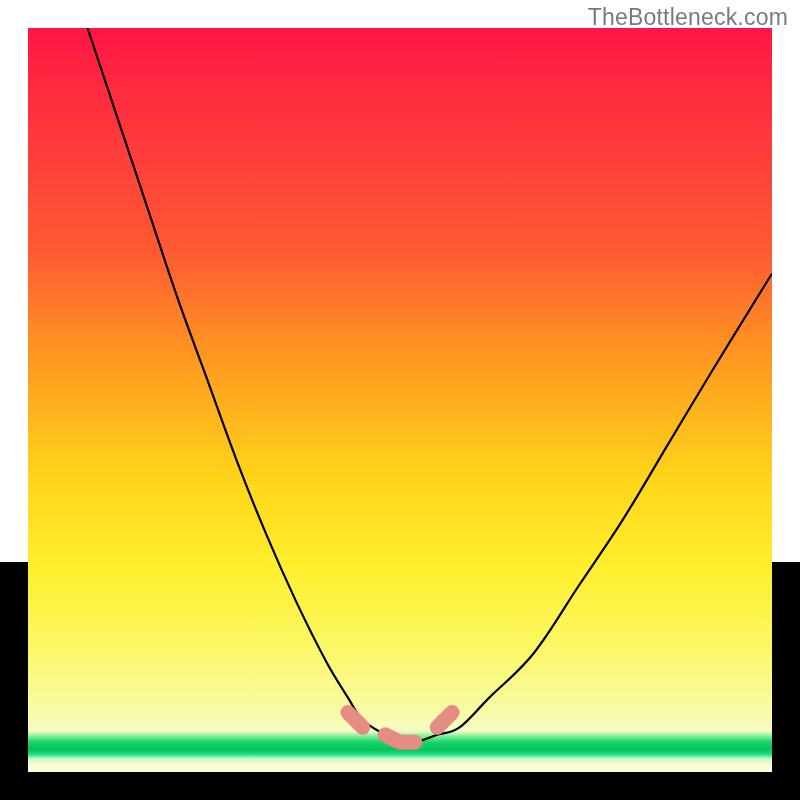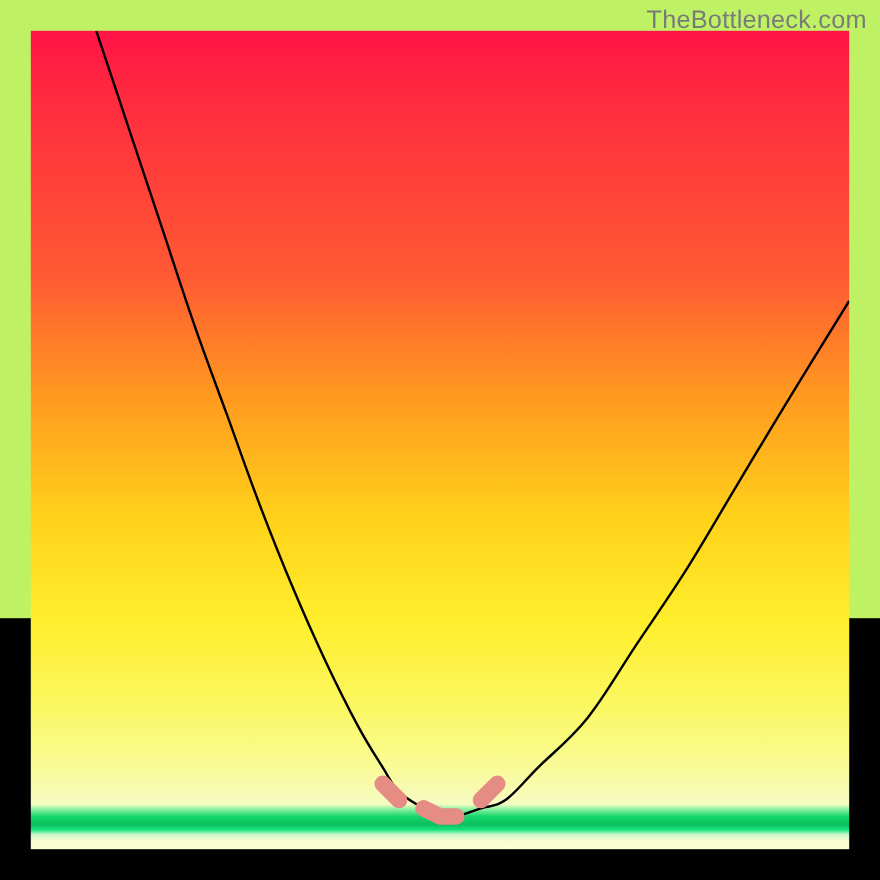--- a/index.html
+++ b/index.html
@@ -8,21 +8,21 @@
     width: 800px;
     height: 800px;
     background: #000;
     overflow: hidden;
     font-family: Arial, Helvetica, sans-serif;
   }
   .frame {
     position: relative;
     width: 800px;
     height: 562px;
-    background: #bef264;
+    background: #ffffff;
   }
   .plot-area {
     position: absolute;
     left: 28px;
     top: 28px;
     width: 744px;
     height: 744px;
     
     background:
       linear-gradient(

